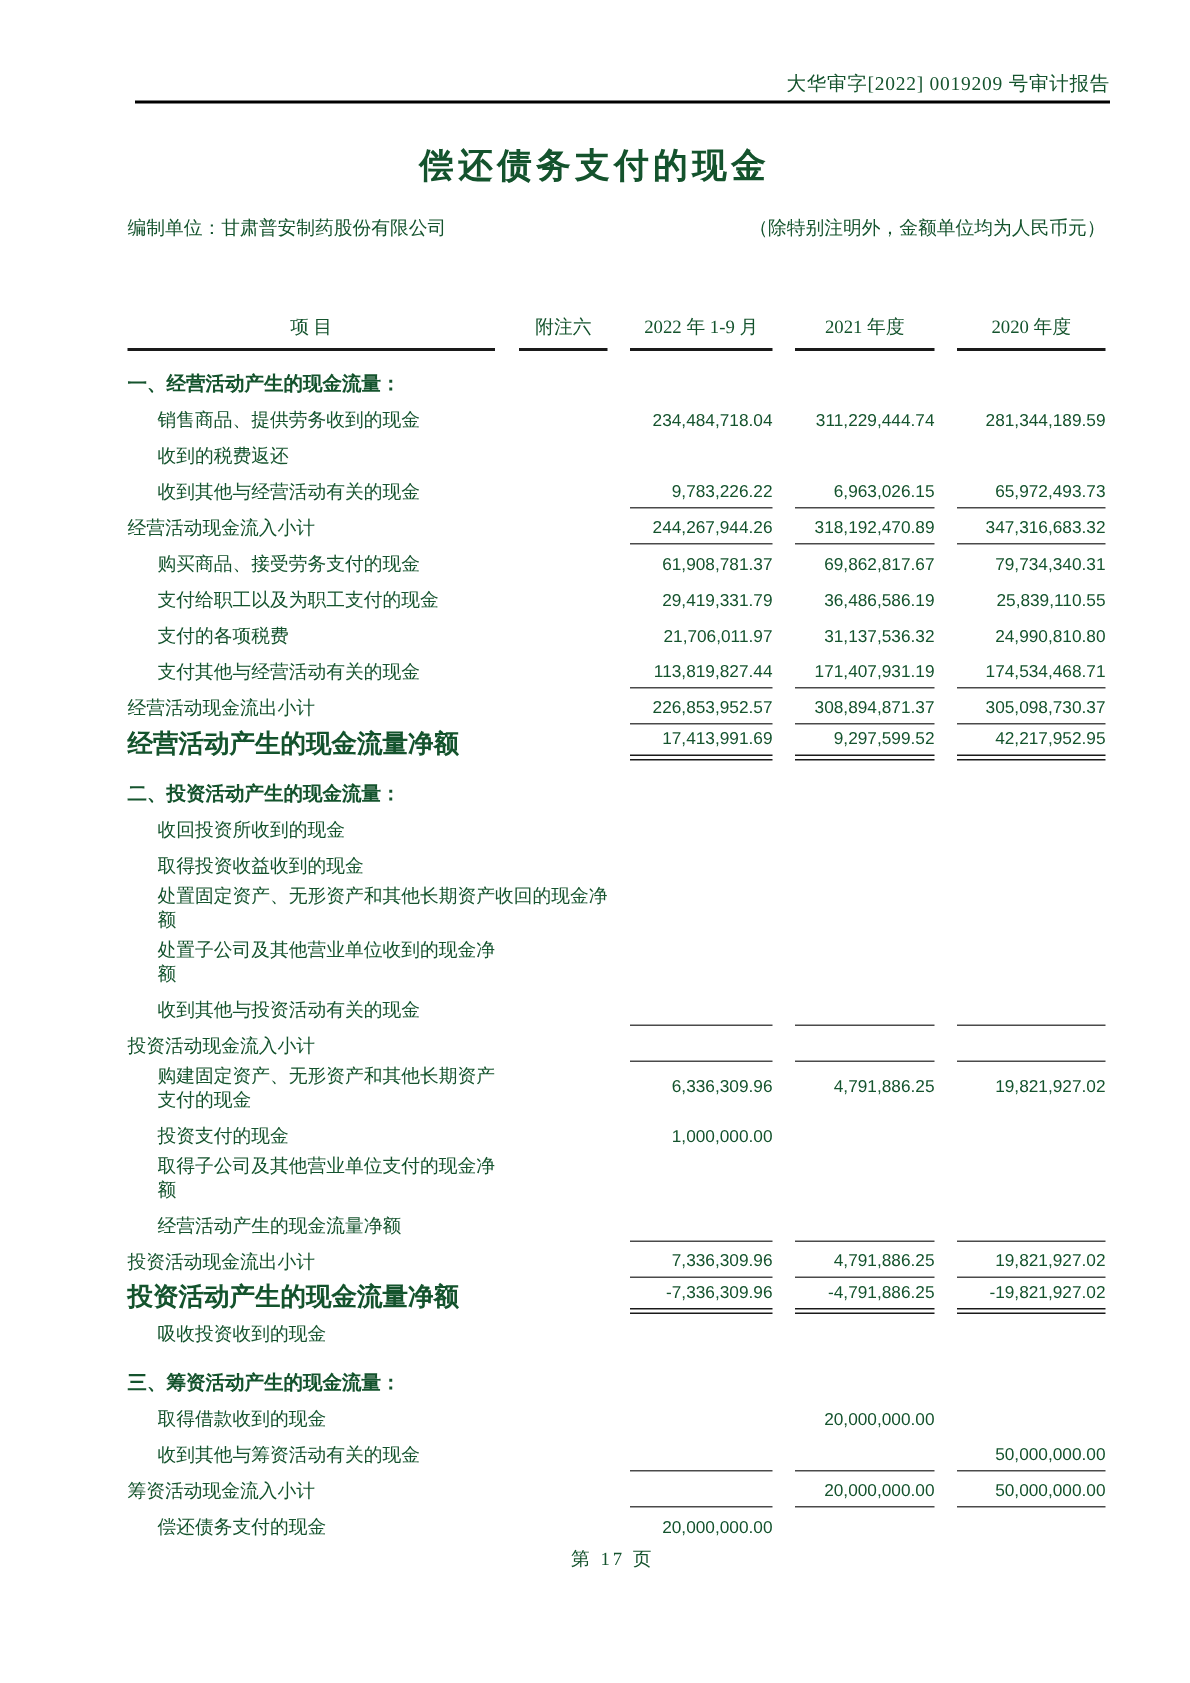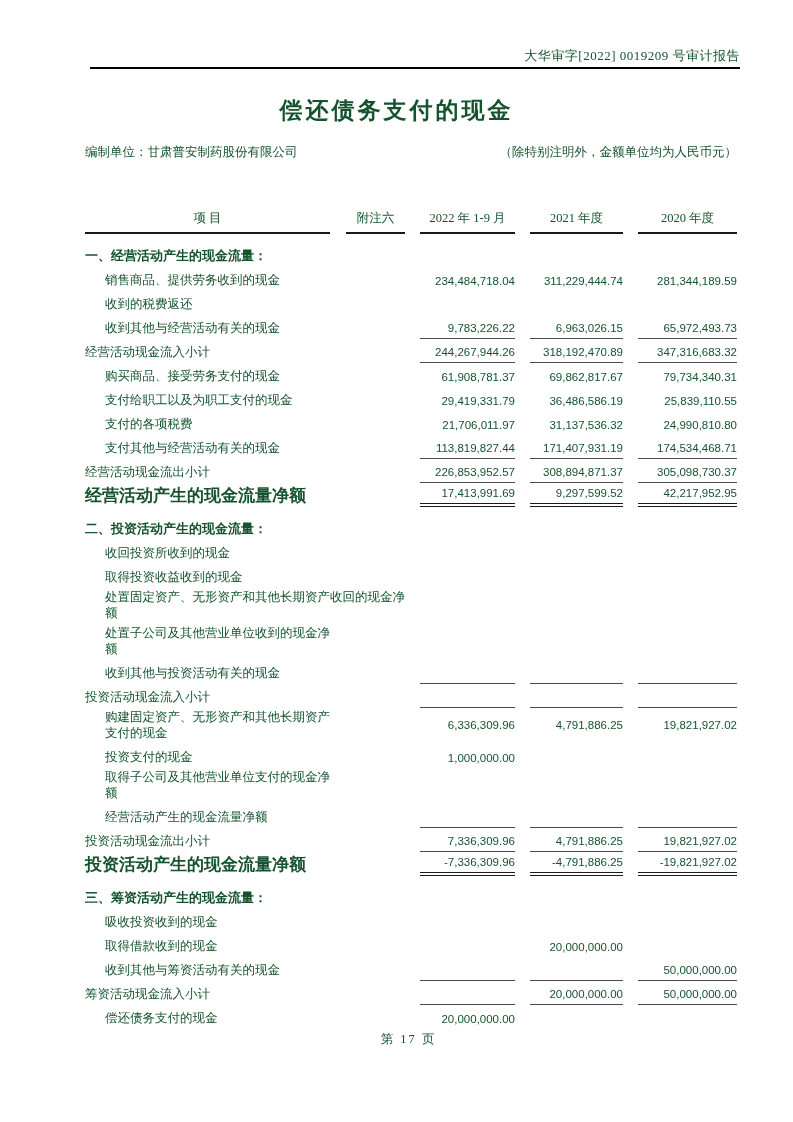--- a/index.html
+++ b/index.html
@@ -234,33 +234,33 @@
           <div class="val c22 u1">7,336,309.96</div>
           <div class="val c21 u1">4,791,886.25</div>
           <div class="val c20 u1">19,821,927.02</div>
         </div>
         <div class="row net">
           <div class="label">投资活动产生的现金流量净额</div>
           <div class="val c22 u2">-7,336,309.96</div>
           <div class="val c21 u2">-4,791,886.25</div>
           <div class="val c20 u2">-19,821,927.02</div>
         </div>
+        <div class="row item">
+          <div class="label">吸收投资收到的现金</div>
+          <div class="val c22"></div>
+          <div class="val c21"></div>
+          <div class="val c20"></div>
+        </div>
         <div class="row section">
           <div class="label">三、筹资活动产生的现金流量：</div>
           <div class="val c22"></div>
           <div class="val c21"></div>
           <div class="val c20"></div>
         </div>
         <div class="row item">
-          <div class="label">吸收投资收到的现金</div>
-          <div class="val c22"></div>
-          <div class="val c21"></div>
-          <div class="val c20"></div>
-        </div>
-        <div class="row item">
           <div class="label">取得借款收到的现金</div>
           <div class="val c22"></div>
           <div class="val c21">20,000,000.00</div>
           <div class="val c20"></div>
         </div>
         <div class="row item">
           <div class="label">收到其他与筹资活动有关的现金</div>
           <div class="val c22 u1"></div>
           <div class="val c21 u1"></div>
           <div class="val c20 u1">50,000,000.00</div>

